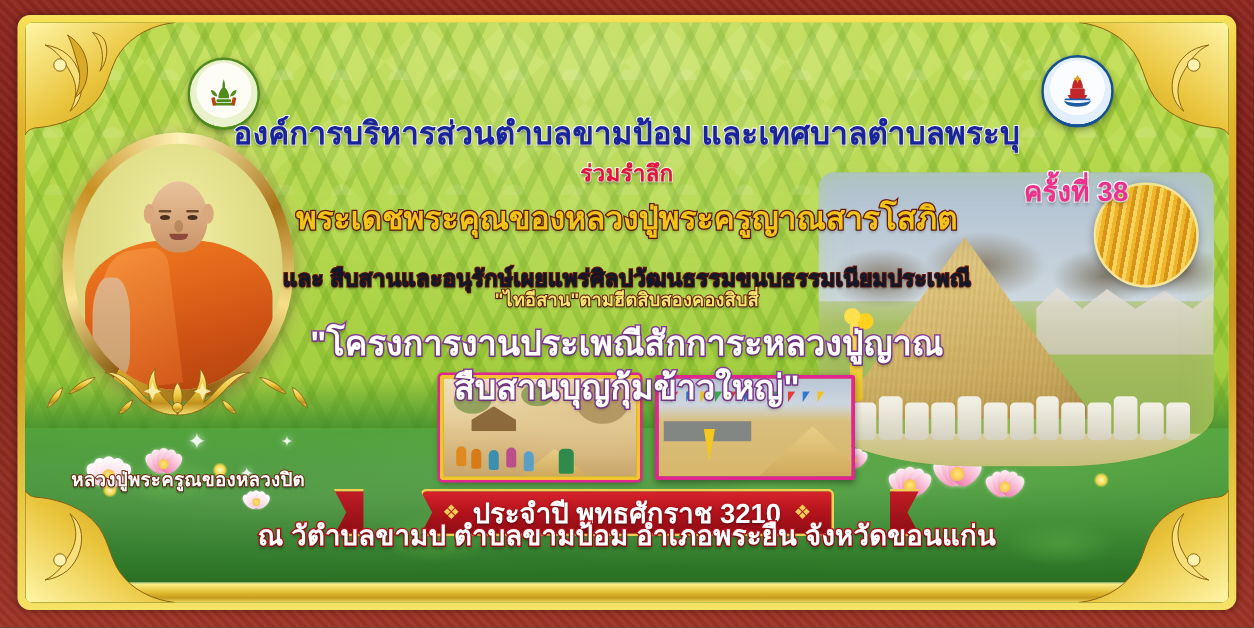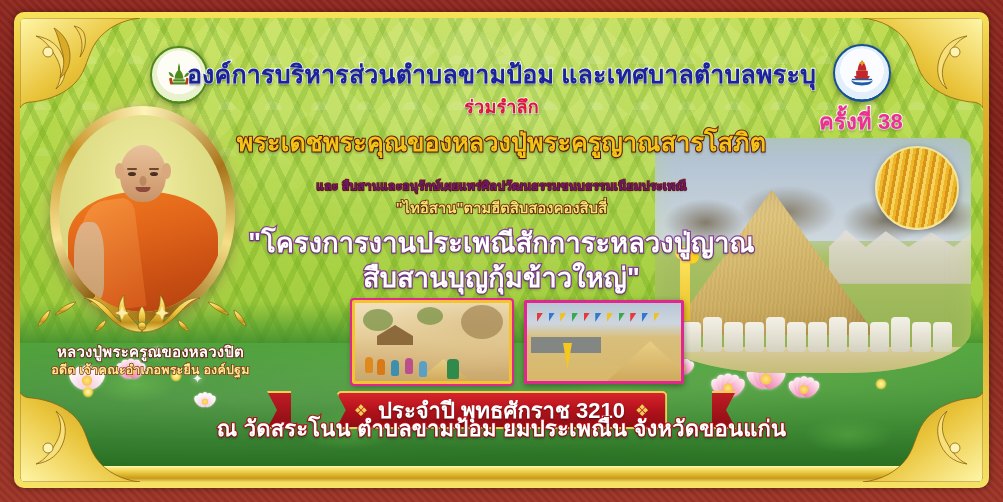--- a/index.html
+++ b/index.html
@@ -194,22 +194,22 @@
     left:0; right:0; top:74px; font-size:18px;
     color:#e2143c; -webkit-text-stroke:1.4px #ffffff; paint-order:stroke fill;
     text-shadow:0 2px 2px rgba(0,0,0,.3);
   }
   .h-big{
     left:0; right:0; top:104px; font-size:25px;
     color:#f2c417; -webkit-text-stroke:2px #6d1a10; paint-order:stroke fill;
     text-shadow:0 2px 3px rgba(0,0,0,.4);
   }
   .h-line3{
-    left:0; right:0; top:158px; font-size:12px;
-    color:#701a75; -webkit-text-stroke:1.6px #6d1a10; paint-order:stroke fill;
+    left:0; right:0; top:158px; font-size:18px;
+    color:#0f172a; -webkit-text-stroke:1.6px #6d1a10; paint-order:stroke fill;
     text-shadow:0 1px 2px rgba(0,0,0,.4);
   }
   .h-line4{
     left:0; right:0; top:178px; font-size:14.5px;
     color:#f6e46d; -webkit-text-stroke:1.6px #6d1a10; paint-order:stroke fill;
     text-shadow:0 1px 2px rgba(0,0,0,.4);
   }
   .h-proj1{
     left:0; right:0; top:203px; font-size:27px;
     color:#ffffff; -webkit-text-stroke:2.4px #8d3fa0; paint-order:stroke fill;
@@ -342,21 +342,21 @@
   }
   .rs-ribbon{ position:absolute; left:8%; bottom:22%; width:10px; height:64px;
               background:linear-gradient(180deg,#ffe45e,#e8c024); border-radius:3px; }
   .rs-flowers{ position:absolute; left:6%; bottom:46%; width:26px;height:20px;
                background:radial-gradient(circle at 30% 40%, #ffe14d 0 6px, transparent 7px),
                           radial-gradient(circle at 70% 60%, #ffd11f 0 6px, transparent 7px); }
   .rs-glow{ position:absolute; inset:-6px; border-radius:inherit;
             box-shadow:inset 0 0 28px rgba(180,220,90,.55); }
 
   
-  .stroked{ paint-order:stroke fill; }
+  .stroked{ paint-order:stroke fill;margin-top:32px; }
 </style>
 </head>
 <body>
 
 <div class="banner">
 
   <div class="gold-frame">
     <div class="inner-area">
 
       <div class="green-field">
@@ -639,27 +639,26 @@
       <div class="txt h-main stroked">องค์การบริหารส่วนตำบลขามป้อม และเทศบาลตำบลพระบุ</div>
       <div class="txt h-sub1 stroked">ร่วมรำลึก</div>
       <div class="txt h-big stroked">พระเดชพระคุณของหลวงปู่พระครูญาณสารโสภิต</div>
       <div class="txt h-line3 stroked">และ สืบสานและอนุรักษ์เผยแพร่ศิลปวัฒนธรรมขนบธรรมเนียมประเพณี</div>
       <div class="txt h-line4 stroked">"ไทอีสาน"ตามฮีตสิบสองคองสิบสี่</div>
       <div class="txt h-proj1 stroked">"โครงการงานประเพณีสักการะหลวงปู่ญาณ</div>
       <div class="txt h-proj2 stroked">สืบสานบุญกุ้มข้าวใหญ่"</div>
       <div class="txt h-edition stroked">ครั้งที่ 38</div>
 
       <div class="txt cap-name stroked">หลวงปู่พระครูณของหลวงปิต</div>
-      <div class="txt cap-role stroked">อดีต เจ้าคณะอำเภอพระยืน องค์ปฐม</div>
 
       <div class="ribbon-tail l"></div>
       <div class="ribbon-tail r"></div>
       <div class="ribbon">
         <span class="ribbon-orn">❖</span>
         <span class="ribbon-text">ประจำปี พุทธศักราช 3210</span>
         <span class="ribbon-orn">❖</span>
       </div>
 
-      <div class="txt h-venue stroked">ณ วัดสระโนน ตำบลขามป้อม ยมประเพณืน จังหวัดขอนแก่น</div>
+      <div class="txt h-venue stroked">ณ วัตำบลขามป ตำบลขามป้อม อำเภอพระยืน จังหวัดขอนแก่น</div>
 
     </div>
   </div>
 </div>
 
 </body></html>

